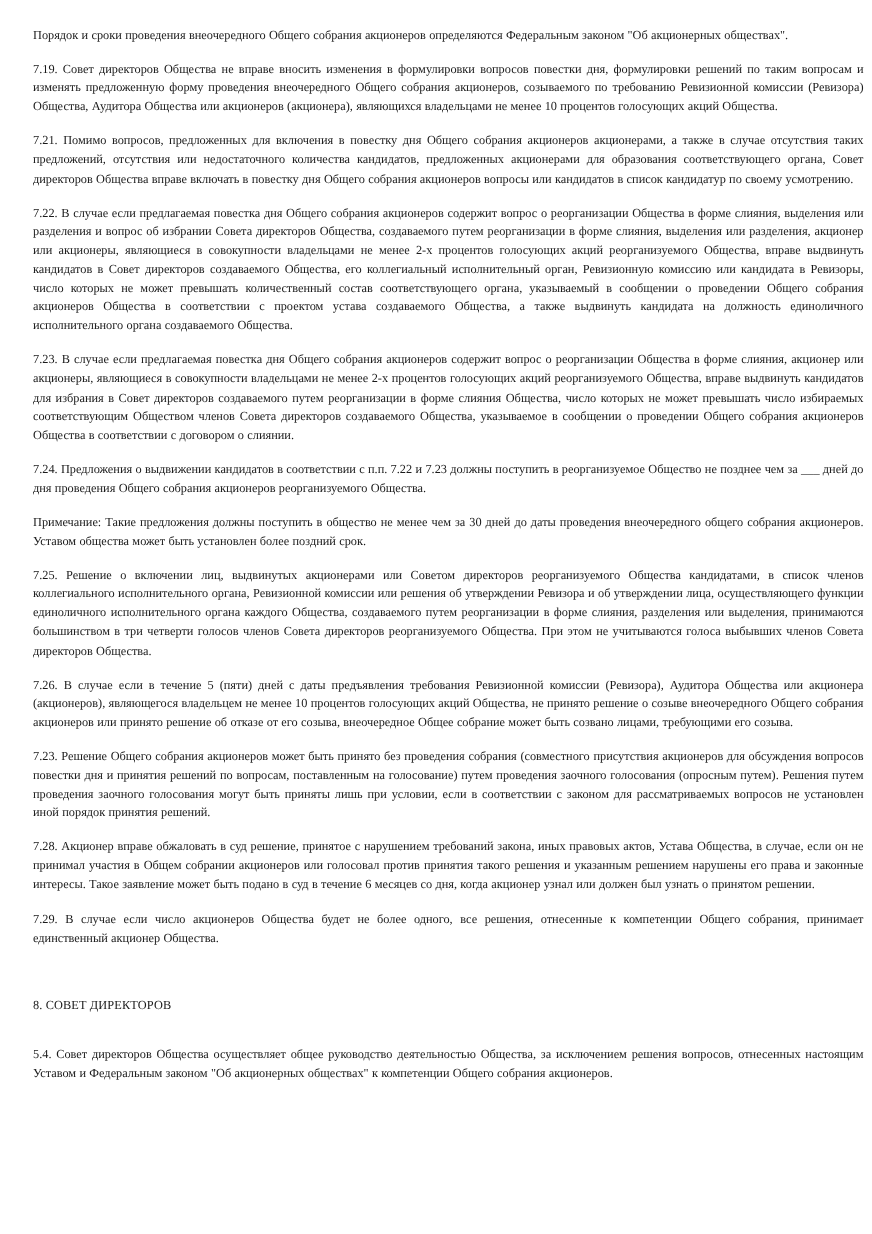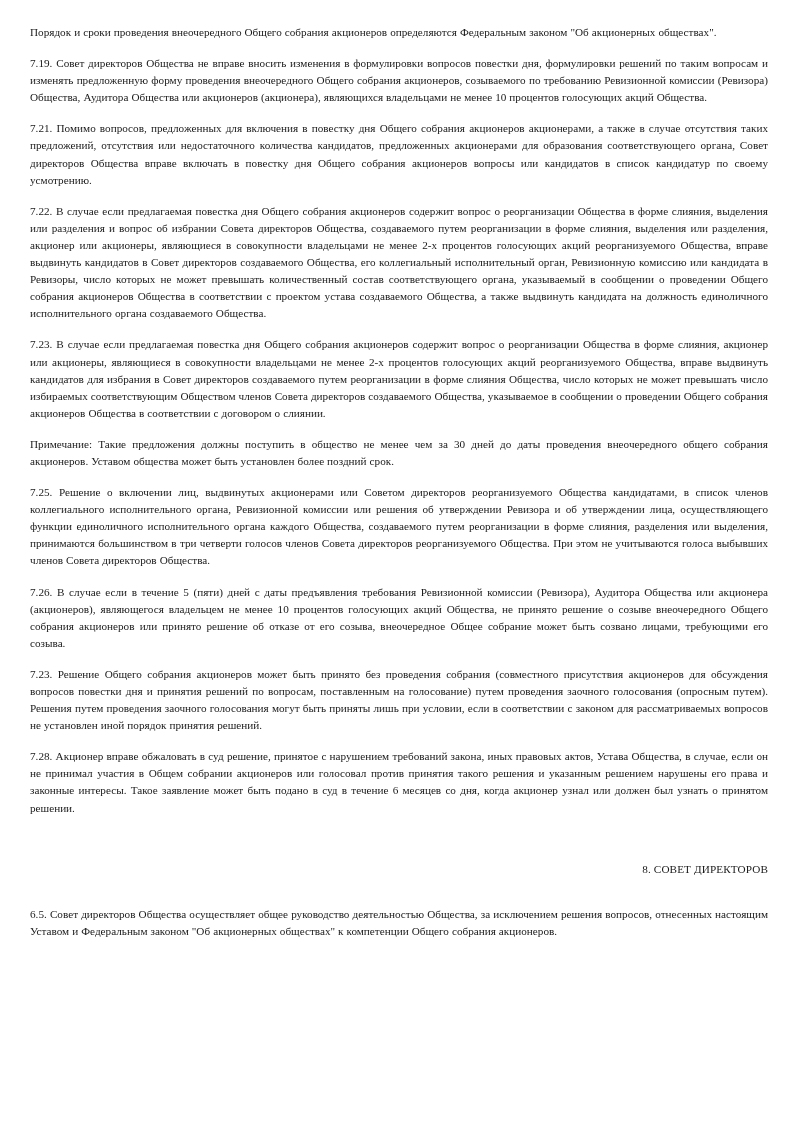--- a/index.html
+++ b/index.html
@@ -13,21 +13,21 @@
     height: 1122px;
     overflow: hidden;
     font-family: "Liberation Serif", "DejaVu Serif", serif;
     color: #1a1a1a;
     -webkit-font-smoothing: antialiased;
   }
   .page {
     box-sizing: border-box;
     width: 793px;
     height: 1122px;
-    padding: 24px 25px 0 30px;
+    padding: 24px 8px 0 30px;
     background: #ffffff;
   }
   .doc-body {
     font-size: 11.2px;
     line-height: 17.1px;
     text-align: left;
   }
   .para {
     margin: 0 0 14px 0;
     text-align: justify;
@@ -36,21 +36,21 @@
     word-spacing: 0.02em;
   }
   .para:last-child {
     margin-bottom: 0;
   }
   .heading {
     margin: 0 0 14px 0;
     font-size: 11.2px;
     line-height: 17.1px;
     font-weight: normal;
-    text-align: right;
+    text-align: left;
     letter-spacing: 0.01em;
   }
   .spacer-lg {
     height: 30px;
   }
   .spacer-sm {
     height: 14px;
   }
 </style>
 </head>
@@ -63,35 +63,37 @@
 
     <p class="para">7.19. Совет директоров Общества не вправе вносить изменения в формулировки вопросов повестки дня, формулировки решений по таким вопросам и изменять предложенную форму проведения внеочередного Общего собрания акционеров, созываемого по требованию Ревизионной комиссии (Ревизора) Общества, Аудитора Общества или акционеров (акционера), являющихся владельцами не менее 10 процентов голосующих акций Общества.</p>
 
 
     <p class="para">7.21. Помимо вопросов, предложенных для включения в повестку дня Общего собрания акционеров акционерами, а также в случае отсутствия таких предложений, отсутствия или недостаточного количества кандидатов, предложенных акционерами для образования соответствующего органа, Совет директоров Общества вправе включать в повестку дня Общего собрания акционеров вопросы или кандидатов в список кандидатур по своему усмотрению.</p>
 
     <p class="para">7.22. В случае если предлагаемая повестка дня Общего собрания акционеров содержит вопрос о реорганизации Общества в форме слияния, выделения или разделения и вопрос об избрании Совета директоров Общества, создаваемого путем реорганизации в форме слияния, выделения или разделения, акционер или акционеры, являющиеся в совокупности владельцами не менее 2-х процентов голосующих акций реорганизуемого Общества, вправе выдвинуть кандидатов в Совет директоров создаваемого Общества, его коллегиальный исполнительный орган, Ревизионную комиссию или кандидата в Ревизоры, число которых не может превышать количественный состав соответствующего органа, указываемый в сообщении о проведении Общего собрания акционеров Общества в соответствии с проектом устава создаваемого Общества, а также выдвинуть кандидата на должность единоличного исполнительного органа создаваемого Общества.</p>
 
     <p class="para">7.23. В случае если предлагаемая повестка дня Общего собрания акционеров содержит вопрос о реорганизации Общества в форме слияния, акционер или акционеры, являющиеся в совокупности владельцами не менее 2-х процентов голосующих акций реорганизуемого Общества, вправе выдвинуть кандидатов для избрания в Совет директоров создаваемого путем реорганизации в форме слияния Общества, число которых не может превышать число избираемых соответствующим Обществом членов Совета директоров создаваемого Общества, указываемое в сообщении о проведении Общего собрания акционеров Общества в соответствии с договором о слиянии.</p>
 
+    <p class="para">7.24. Предложения о выдвижении кандидатов в соответствии с п.п. 7.22 и 7.23 должны поступить в реорганизуемое Общество не позднее чем за ___ дней до дня проведения Общего собрания акционеров реорганизуемого Общества.</p>
 
     <p class="para">Примечание: Такие предложения должны поступить в общество не менее чем за 30 дней до даты проведения внеочередного общего собрания акционеров. Уставом общества может быть установлен более поздний срок.</p>
 
     <p class="para">7.25. Решение о включении лиц, выдвинутых акционерами или Советом директоров реорганизуемого Общества кандидатами, в список членов коллегиального исполнительного органа, Ревизионной комиссии или решения об утверждении Ревизора и об утверждении лица, осуществляющего функции единоличного исполнительного органа каждого Общества, создаваемого путем реорганизации в форме слияния, разделения или выделения, принимаются большинством в три четверти голосов членов Совета директоров реорганизуемого Общества. При этом не учитываются голоса выбывших членов Совета директоров Общества.</p>
 
     <p class="para">7.26. В случае если в течение 5 (пяти) дней с даты предъявления требования Ревизионной комиссии (Ревизора), Аудитора Общества или акционера (акционеров), являющегося владельцем не менее 10 процентов голосующих акций Общества, не принято решение о созыве внеочередного Общего собрания акционеров или принято решение об отказе от его созыва, внеочередное Общее собрание может быть созвано лицами, требующими его созыва.</p>
 
     <p class="para">7.23. Решение Общего собрания акционеров может быть принято без проведения собрания (совместного присутствия акционеров для обсуждения вопросов повестки дня и принятия решений по вопросам, поставленным на голосование) путем проведения заочного голосования (опросным путем). Решения путем проведения заочного голосования могут быть приняты лишь при условии, если в соответствии с законом для рассматриваемых вопросов не установлен иной порядок принятия решений.</p>
 
 
     <p class="para">7.28. Акционер вправе обжаловать в суд решение, принятое с нарушением требований закона, иных правовых актов, Устава Общества, в случае, если он не принимал участия в Общем собрании акционеров или голосовал против принятия такого решения и указанным решением нарушены его права и законные интересы. Такое заявление может быть подано в суд в течение 6 месяцев со дня, когда акционер узнал или должен был узнать о принятом решении.</p>
 
+    <p class="para">7.29. В случае если число акционеров Общества будет не более одного, все решения, отнесенные к компетенции Общего собрания, принимает единственный акционер Общества.</p>
 
     <div class="spacer-lg"></div>
 
     <h2 class="heading">8. СОВЕТ ДИРЕКТОРОВ</h2>
 
     <div class="spacer-sm"></div>
 
-    <p class="para">6.5. Совет директоров Общества осуществляет общее руководство деятельностью Общества, за исключением решения вопросов, отнесенных настоящим Уставом и Федеральным законом "Об акционерных обществах" к компетенции Общего собрания акционеров.</p>
+    <p class="para">5.4. Совет директоров Общества осуществляет общее руководство деятельностью Общества, за исключением решения вопросов, отнесенных настоящим Уставом и Федеральным законом "Об акционерных обществах" к компетенции Общего собрания акционеров.</p>
 
   </div>
 </div>
 
 </body></html>

